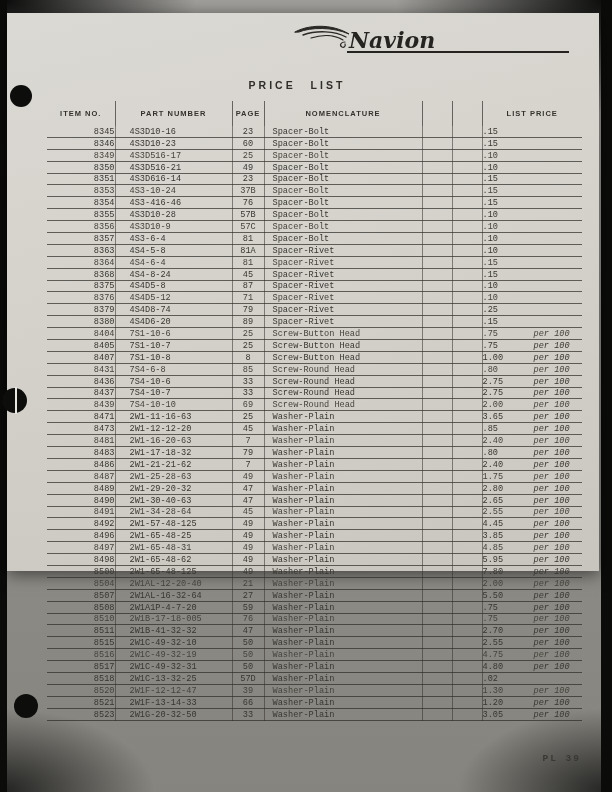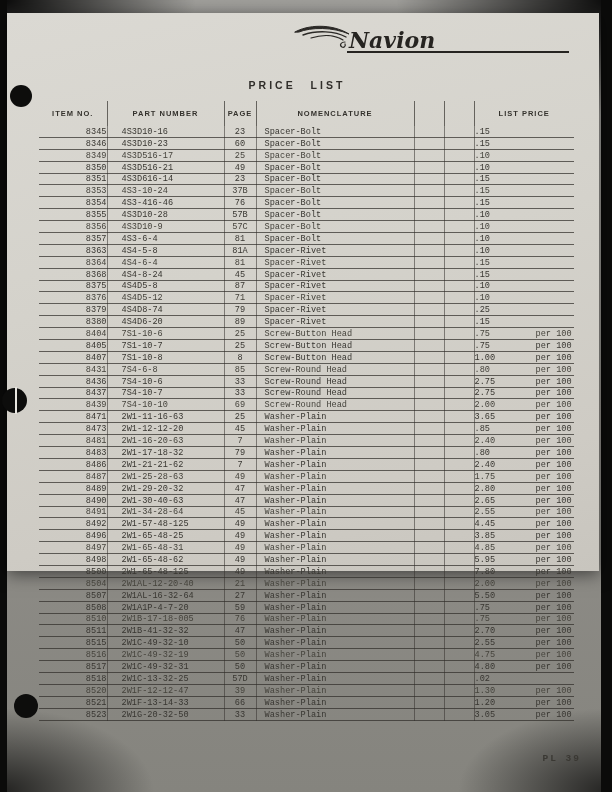--- a/index.html
+++ b/index.html
@@ -35,21 +35,21 @@
   
   .logo{position:absolute;left:286px;top:8px;width:278px;height:38px;}
   .logo svg{display:block;}
   
   .doc-title{
     position:absolute;left:0;right:12px;top:66px;text-align:center;
     font-size:10.5px;font-weight:bold;color:#302e2a;
     letter-spacing:3px;word-spacing:9px;
   }
   
-  .tablewrap{position:absolute;left:32px;top:88px;width:537px;}
+  .tablewrap{position:absolute;left:40px;top:88px;width:537px;}
   table{border-collapse:collapse;table-layout:fixed;width:535px;}
   col.c-item{width:68px;} col.c-part{width:117px;} col.c-page{width:32px;}
   col.c-nom{width:158px;} col.c-b1{width:30px;} col.c-b2{width:30px;} col.c-price{width:100px;}
   th{
     height:25px;vertical-align:middle;text-align:center;
     font-size:7.5px;font-weight:bold;letter-spacing:1px;color:#34322d;
     border-right:1px solid rgba(52,50,45,.7);padding:0;
   }
   th:last-child{border-right:none;}
   td{
@@ -58,21 +58,21 @@
     font-size:8.6px;color:#383631;white-space:nowrap;overflow:hidden;
     border-bottom:1px solid rgba(48,46,41,.72);
     border-right:1px solid rgba(52,50,45,.55);
   }
   td:last-child{border-right:none;}
   td.item{padding-left:13px;text-align:right;}
   td.part{padding-left:14px;}
   td.page{text-align:center;}
   td.nom{padding-left:8px;}
   td.price .amt{display:inline-block;width:46px;text-align:left;}
-  td.price .unit{display:inline-block;margin-left:15px;}
+  td.price .unit{display:inline-block;margin-left:5px;font-style:italic;}
   tbody tr:nth-child(3n) td{color:#45433c;}
   
   .footer-ref{
     position:absolute;right:18px;top:740px;
     font-family:"Liberation Mono","DejaVu Sans Mono",monospace;
     font-size:9.5px;font-weight:bold;letter-spacing:2px;color:#3a3833;
   }
 </style>
 </head>
 <body>

